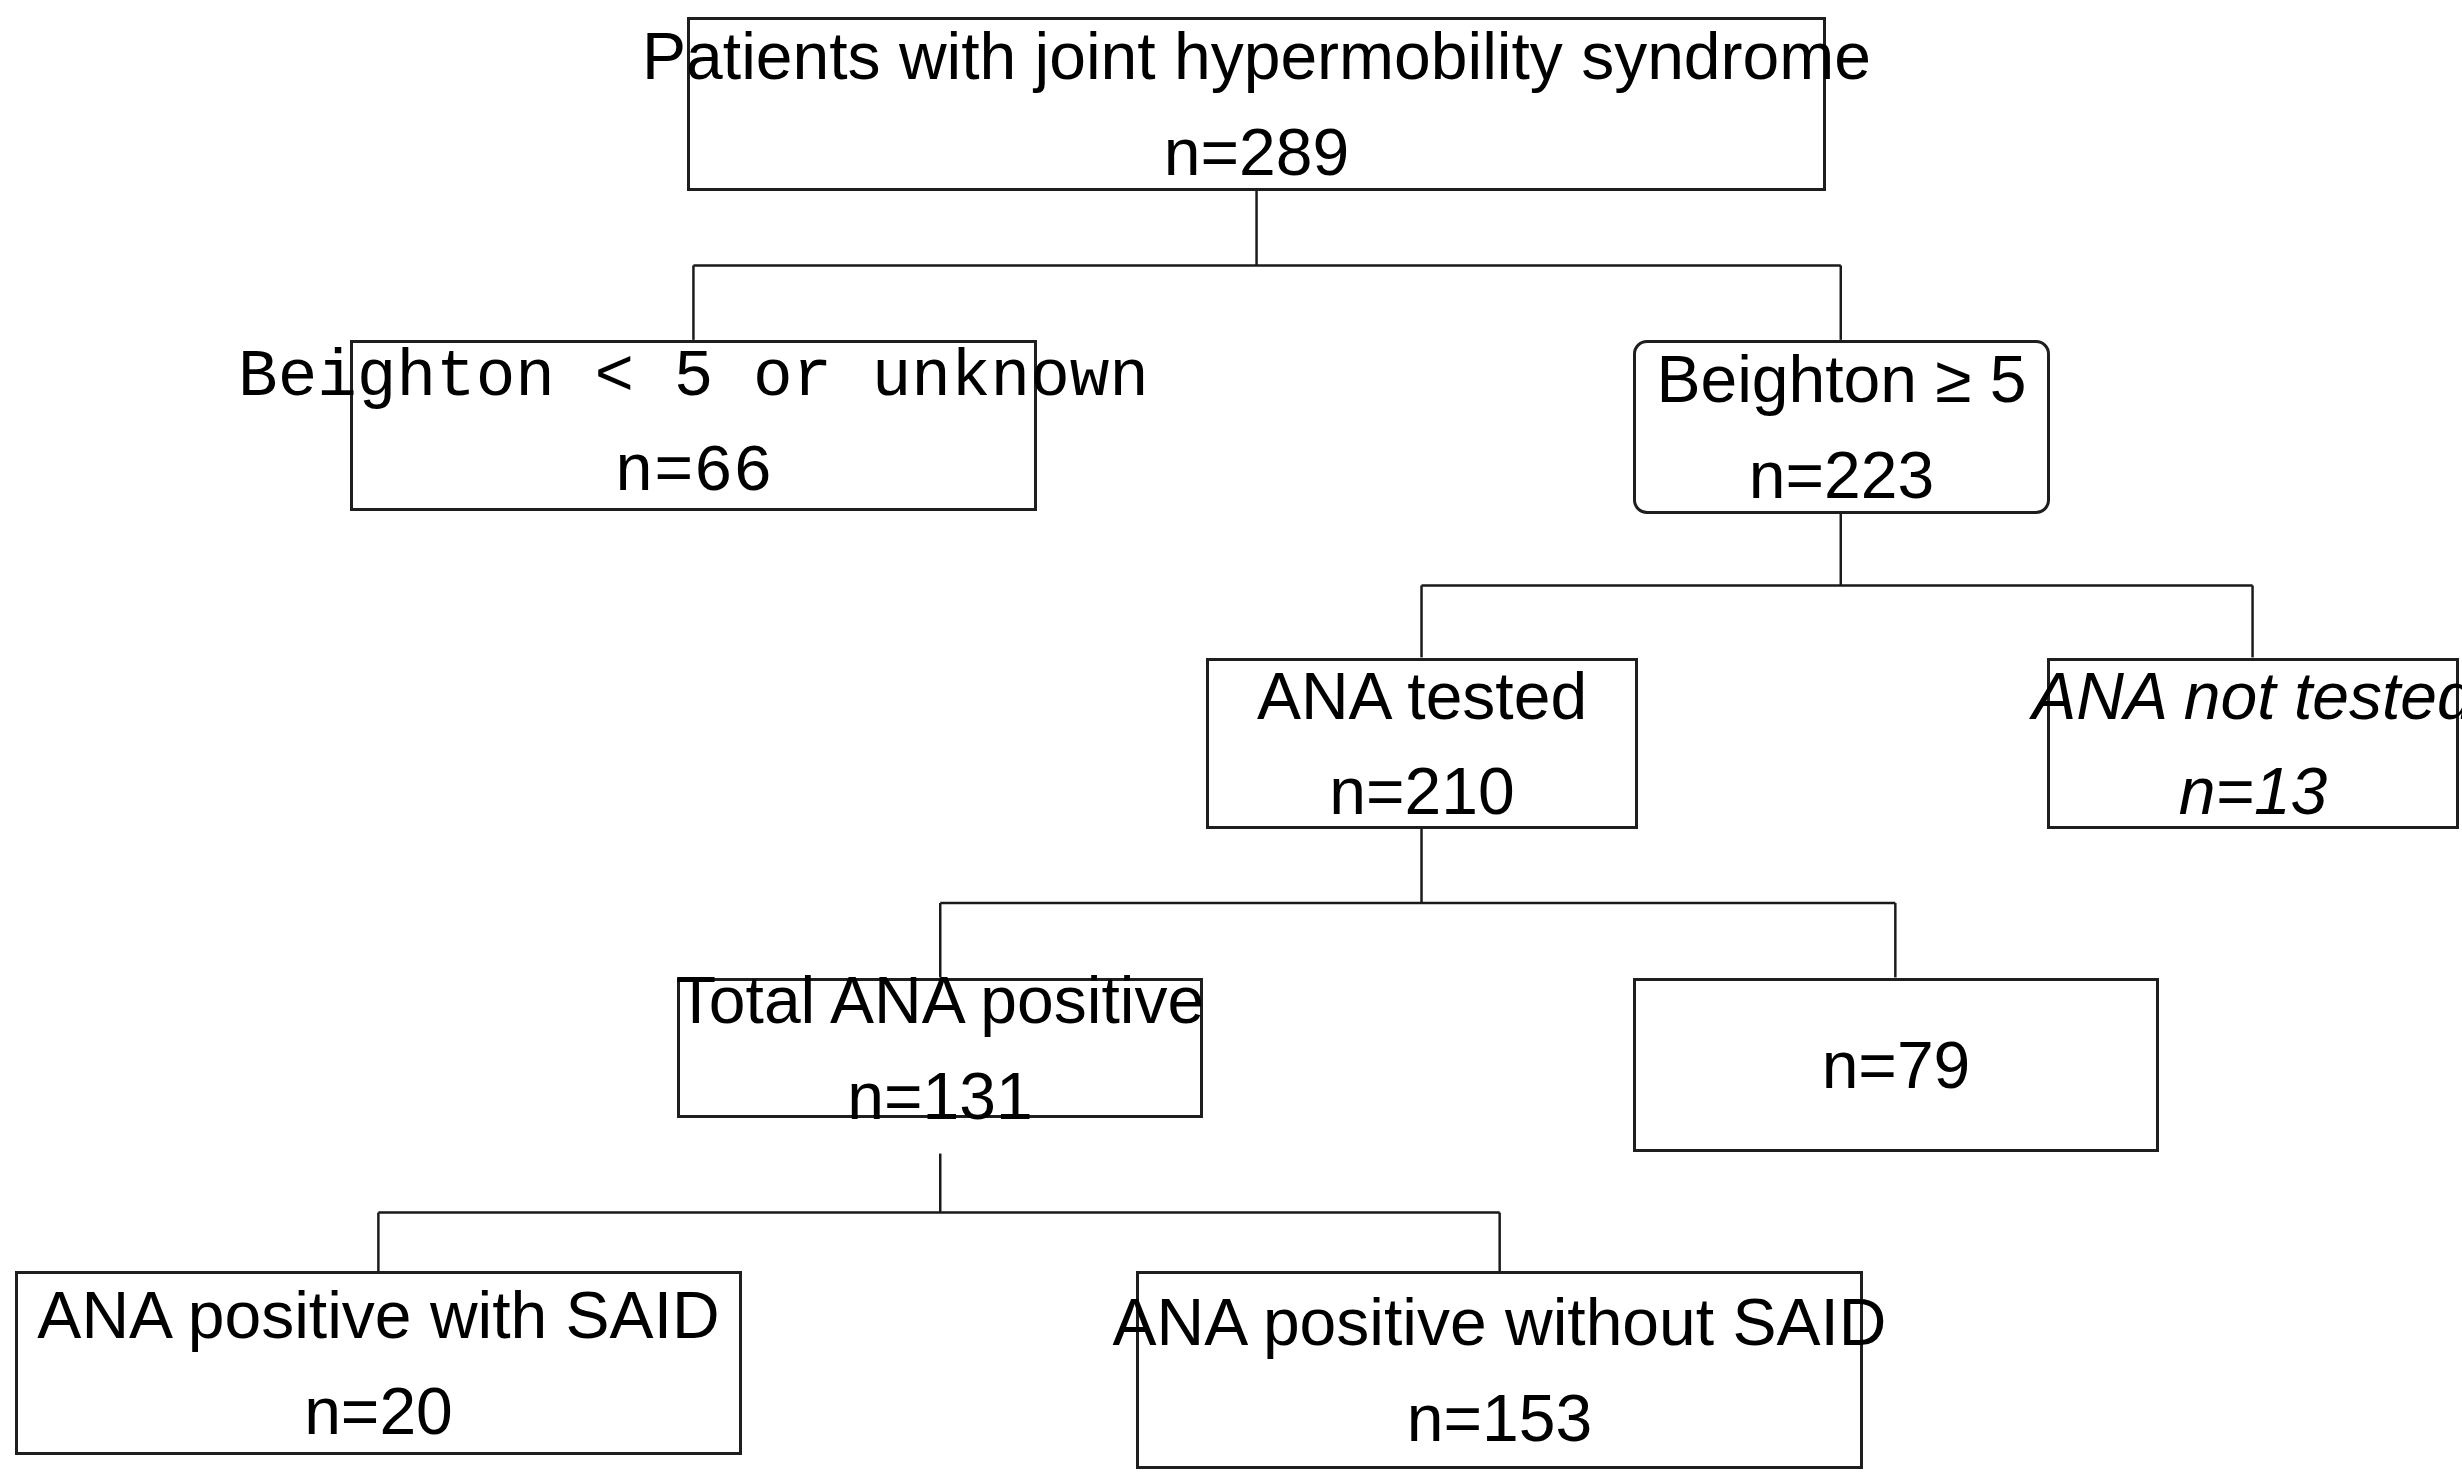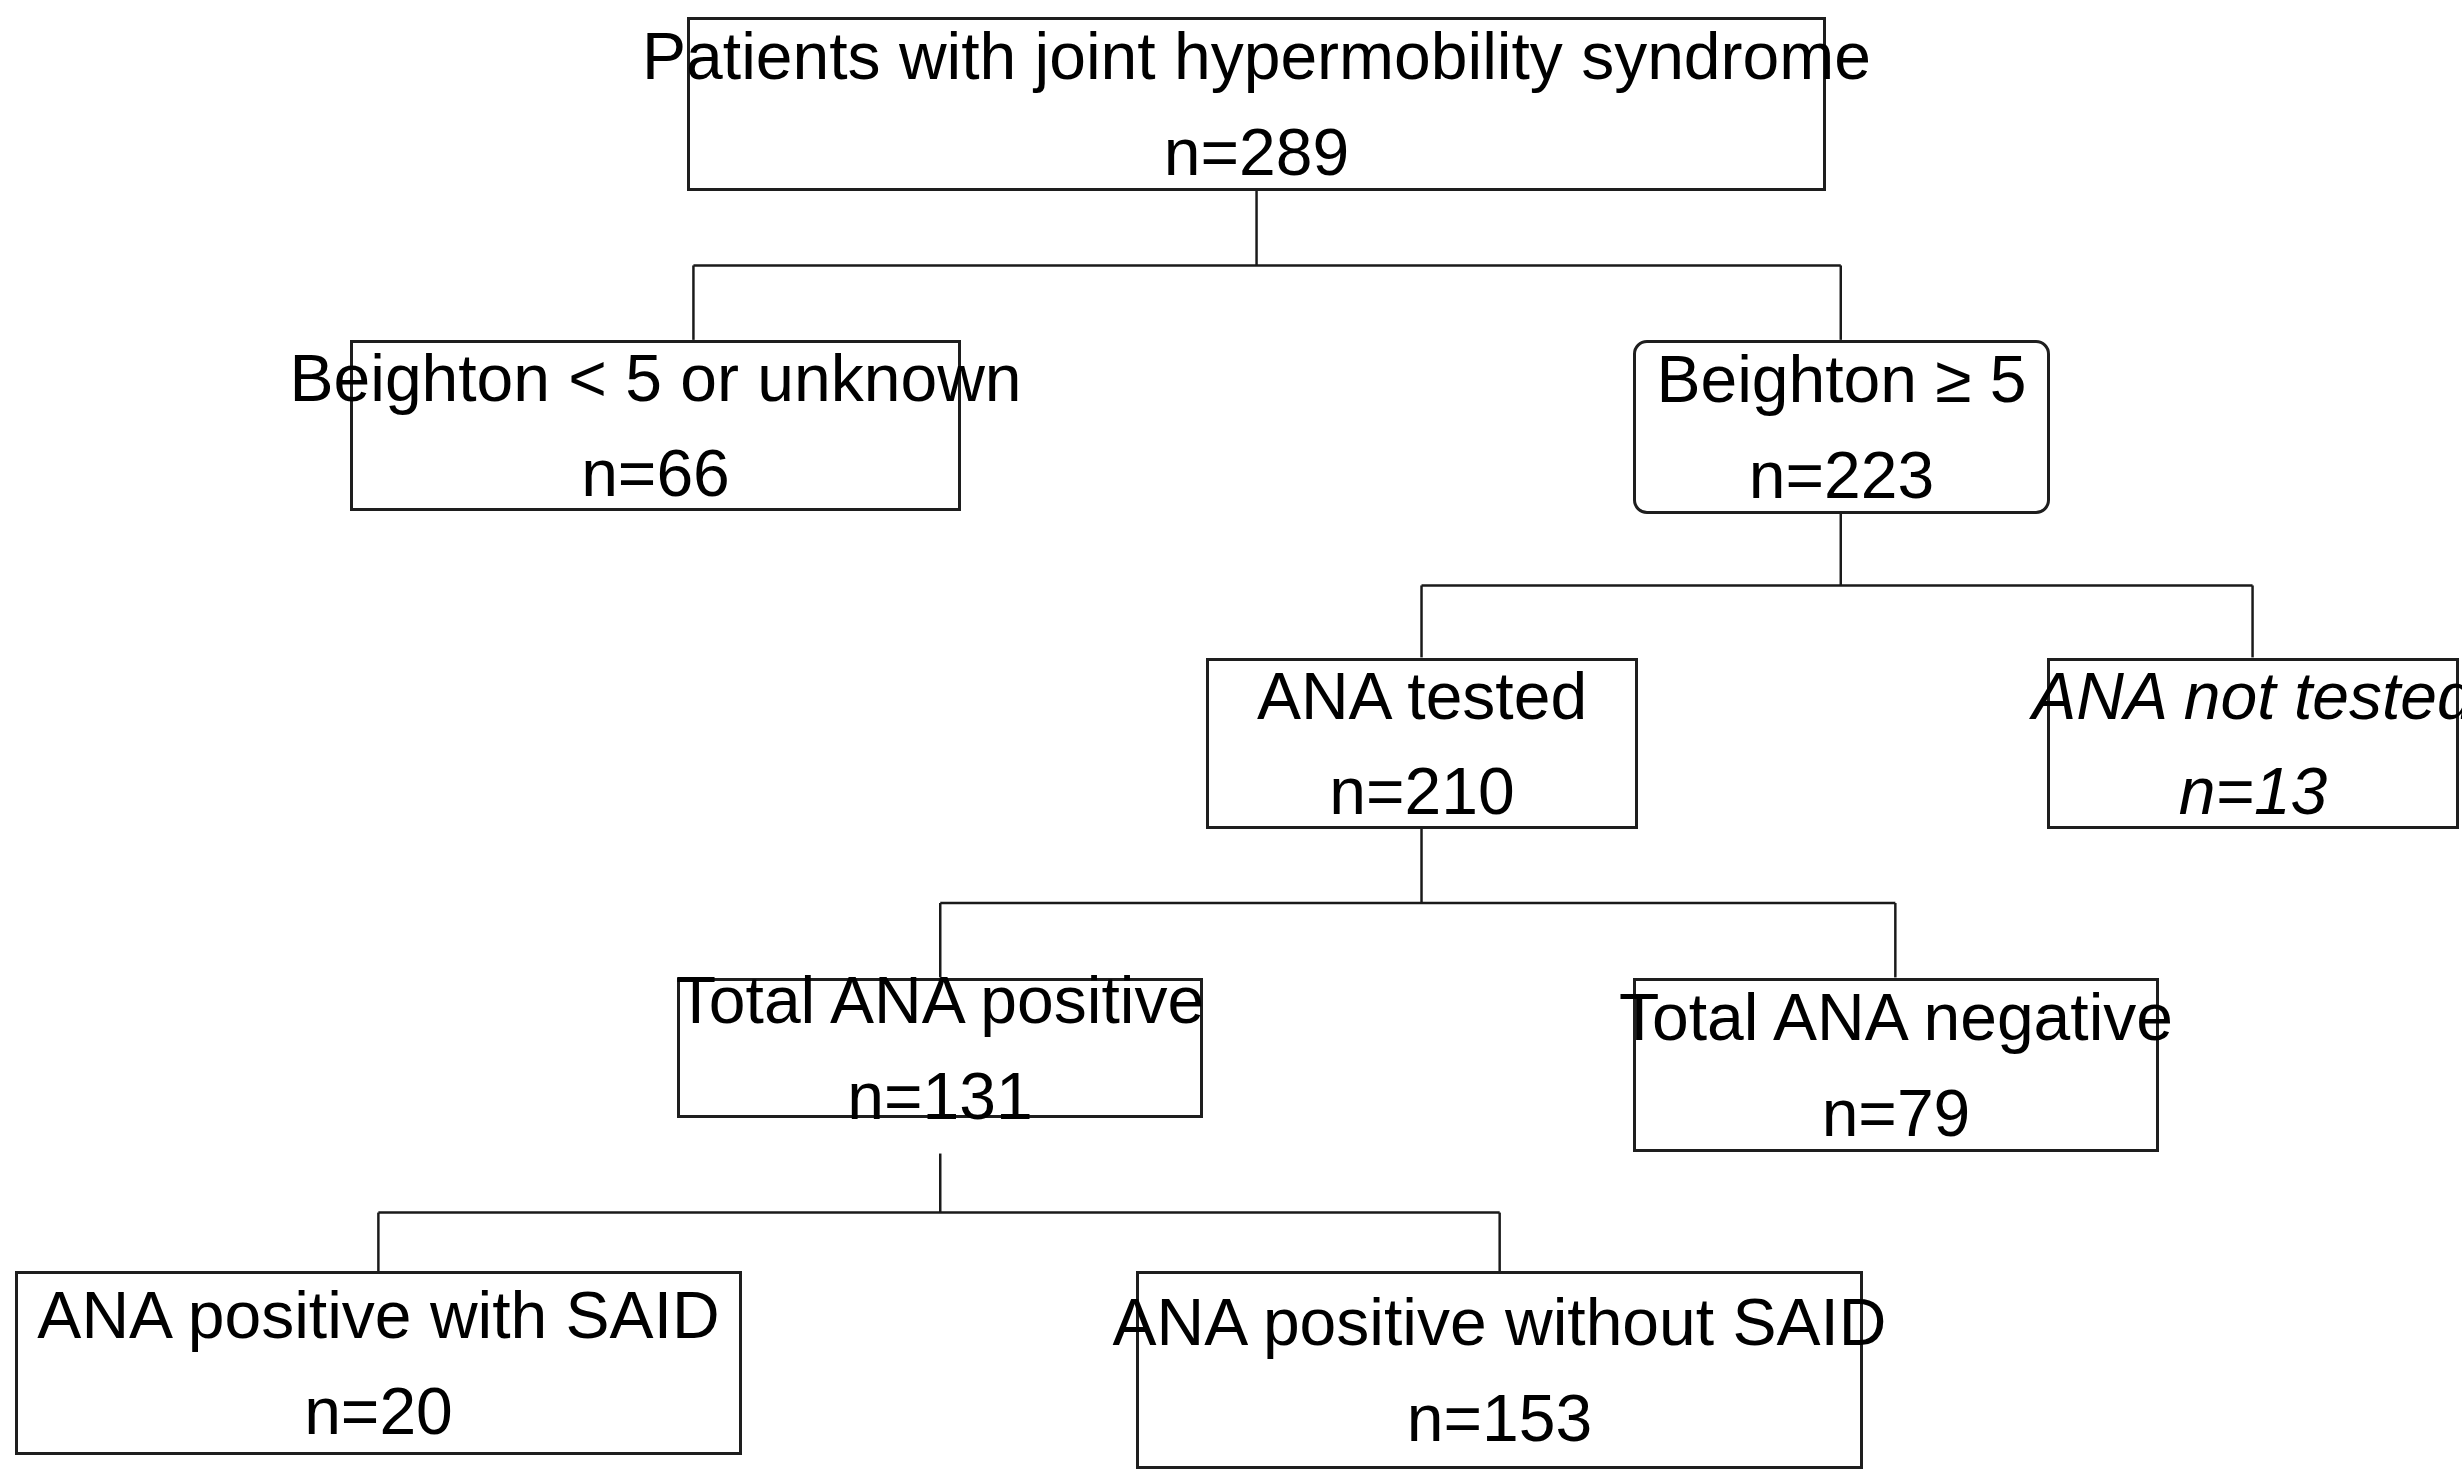--- a/index.html
+++ b/index.html
@@ -67,21 +67,21 @@
       <line x1="762.5" y1="2444" x2="3022.5" y2="2444" stroke="#1a1a1a" stroke-width="5"></line>
       <line x1="762.5" y1="2444" x2="762.5" y2="2562" stroke="#1a1a1a" stroke-width="5"></line>
       <line x1="3022.5" y1="2444" x2="3022.5" y2="2562" stroke="#1a1a1a" stroke-width="5"></line>
     </svg>
 
   <div class="node" style="left:687px; top:17.4px; width:1139px; height:174px;">
     <div class="label">Patients with joint hypermobility syndrome</div>
     <div class="count">n=289</div>
   </div>
 
-  <div class="node" style="left:350px; top:340px; width:611px; height:171px;">
+  <div class="node" style="left:350px; top:340px; width:687px; height:171px;font-family:Liberation Mono, monospace;">
     <div class="label">Beighton &lt; 5 or unknown</div>
     <div class="count">n=66</div>
   </div>
 
   <div class="node" style="left:1633px; top:340px; width:417px; height:174px;border-radius:14px;">
     <div class="label">Beighton ≥ 5</div>
     <div class="count">n=223</div>
   </div>
 
   <div class="node" style="left:1206px; top:658px; width:432px; height:171px;">
@@ -93,21 +93,20 @@
     <div class="label">ANA not tested</div>
     <div class="count">n=13</div>
   </div>
 
   <div class="node" style="left:677px; top:978px; width:526px; height:140px;">
     <div class="label">Total ANA positive</div>
     <div class="count">n=131</div>
   </div>
 
   <div class="node" style="left:1633px; top:978px; width:526px; height:174px;">
-    <div class="label">Total ANA negative</div>
     <div class="count">n=79</div>
   </div>
 
   <div class="node" style="left:15px; top:1271px; width:727px; height:184px;">
     <div class="label">ANA positive with SAID</div>
     <div class="count">n=20</div>
   </div>
 
   <div class="node" style="left:1136px; top:1271px; width:727px; height:198px;">
     <div class="label">ANA positive without SAID</div>

